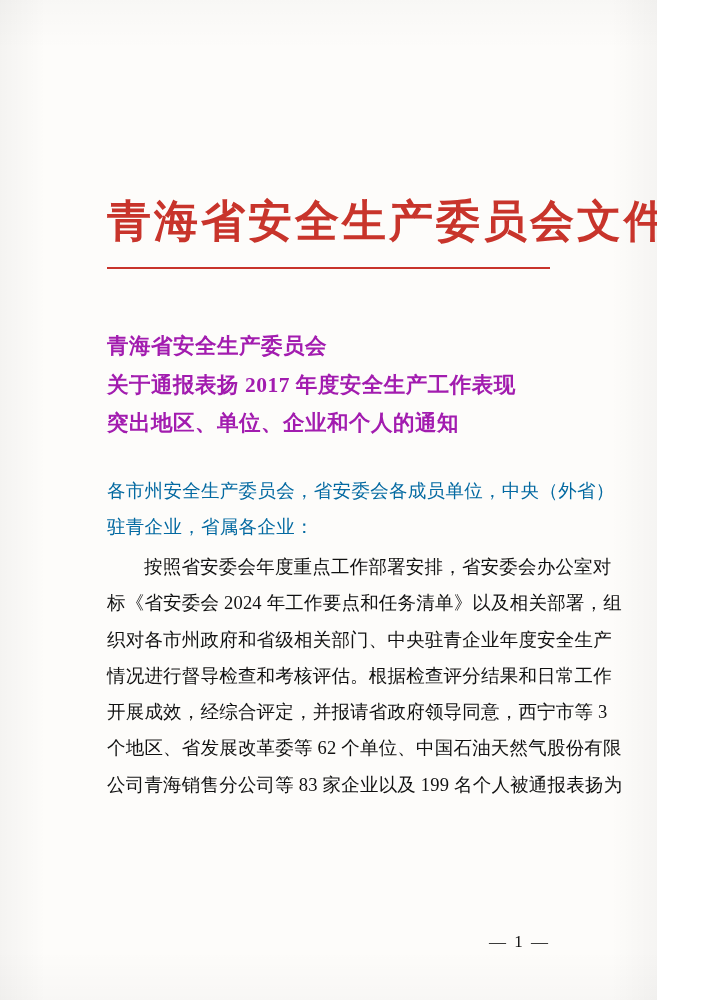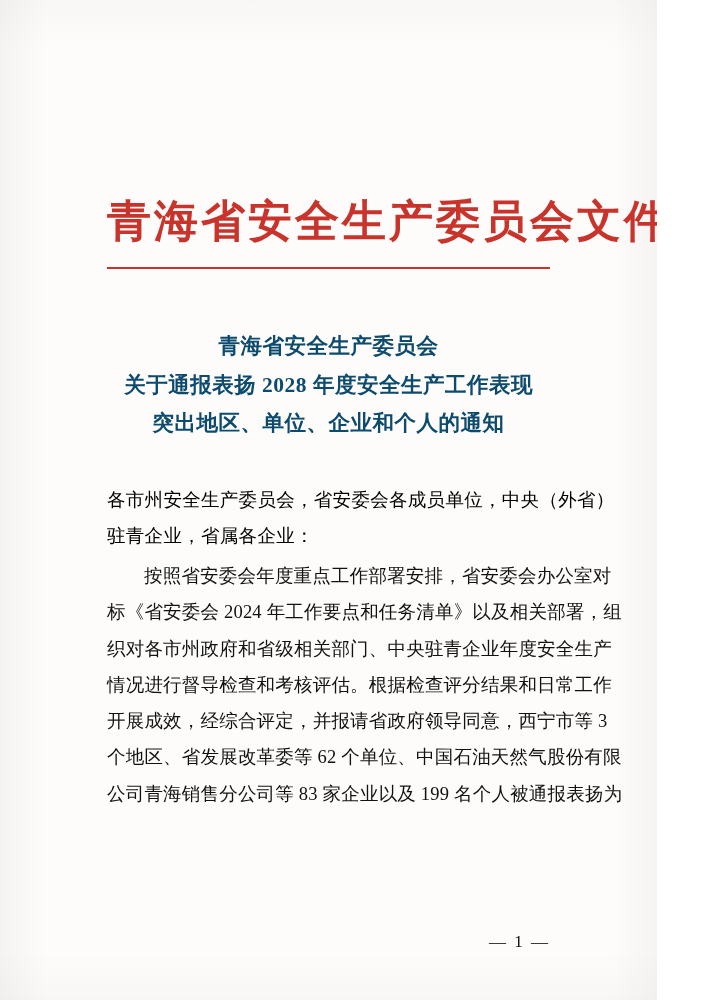--- a/index.html
+++ b/index.html
@@ -55,34 +55,34 @@
     letter-spacing: 1px;
   }
   .red-rule {
     margin: 18px 0 0 0;
     height: 2.5px;
     background: #c8342b;
     width: 100%;
   }
   .title-block {
     margin-top: 58px;
-    text-align: center;
+    text-align: left;
     font-weight: bold;
     font-size: 21.5px;
-    color: #0c4a6e;
+    color: #a21caf;
     line-height: 1.78;
     letter-spacing: 0.5px;
   }
   .title-block div {
     white-space: nowrap;
   }
   .addressee {
-    margin-top: 40px;
+    margin-top: 31px;
     font-size: 18.5px;
-    color: #000000;
+    color: #0369a1;
     line-height: 1.95;
     letter-spacing: 0.3px;
   }
   .addressee div {
     white-space: nowrap;
   }
   .para {
     margin-top: 4px;
     font-size: 18.5px;
     color: #111111;
@@ -110,21 +110,21 @@
 <div class="page">
   <div class="doc-body">
 
     <div class="masthead">青海省安全生产委员会文件</div>
 
 
     <div class="red-rule"></div>
 
     <div class="title-block">
       <div>青海省安全生产委员会</div>
-      <div>关于通报表扬 2028 年度安全生产工作表现</div>
+      <div>关于通报表扬 2017 年度安全生产工作表现</div>
       <div>突出地区、单位、企业和个人的通知</div>
     </div>
 
     <div class="addressee">
       <div>各市州安全生产委员会，省安委会各成员单位，中央（外省）</div>
       <div>驻青企业，省属各企业：</div>
     </div>
 
     <div class="para">
       <div class="indent">按照省安委会年度重点工作部署安排，省安委会办公室对</div>

